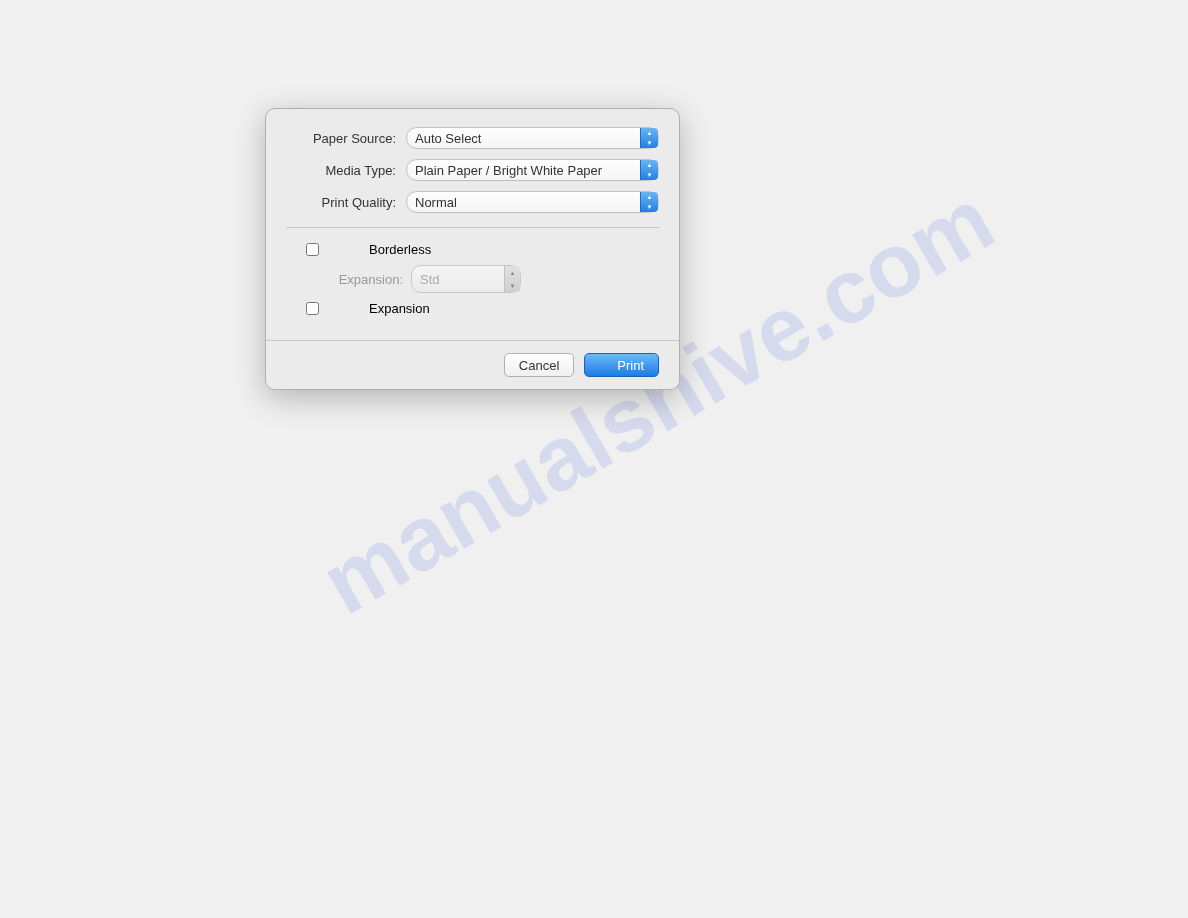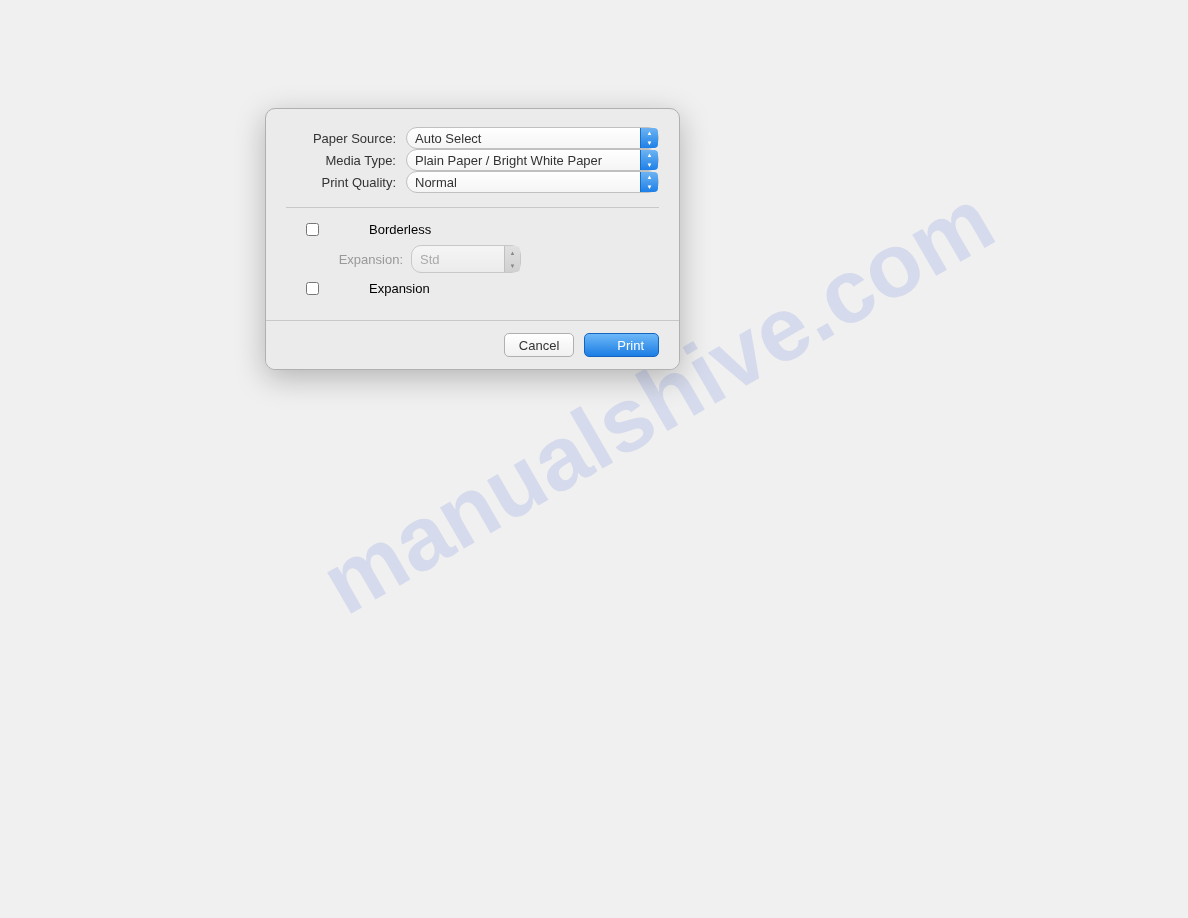--- a/index.html
+++ b/index.html
@@ -102,20 +102,21 @@
       line-height: 1;
     }
 
     .dialog-body {
       padding: 18px 20px 16px 20px;
     }
 
     .form-row {
       display: flex;
       align-items: center;
+      margin-bottom: 10px;
     }
 
     .form-label {
       text-align: right;
       min-width: 110px;
       margin-right: 10px;
       font-size: 13px;
       color: #333;
     }
 

